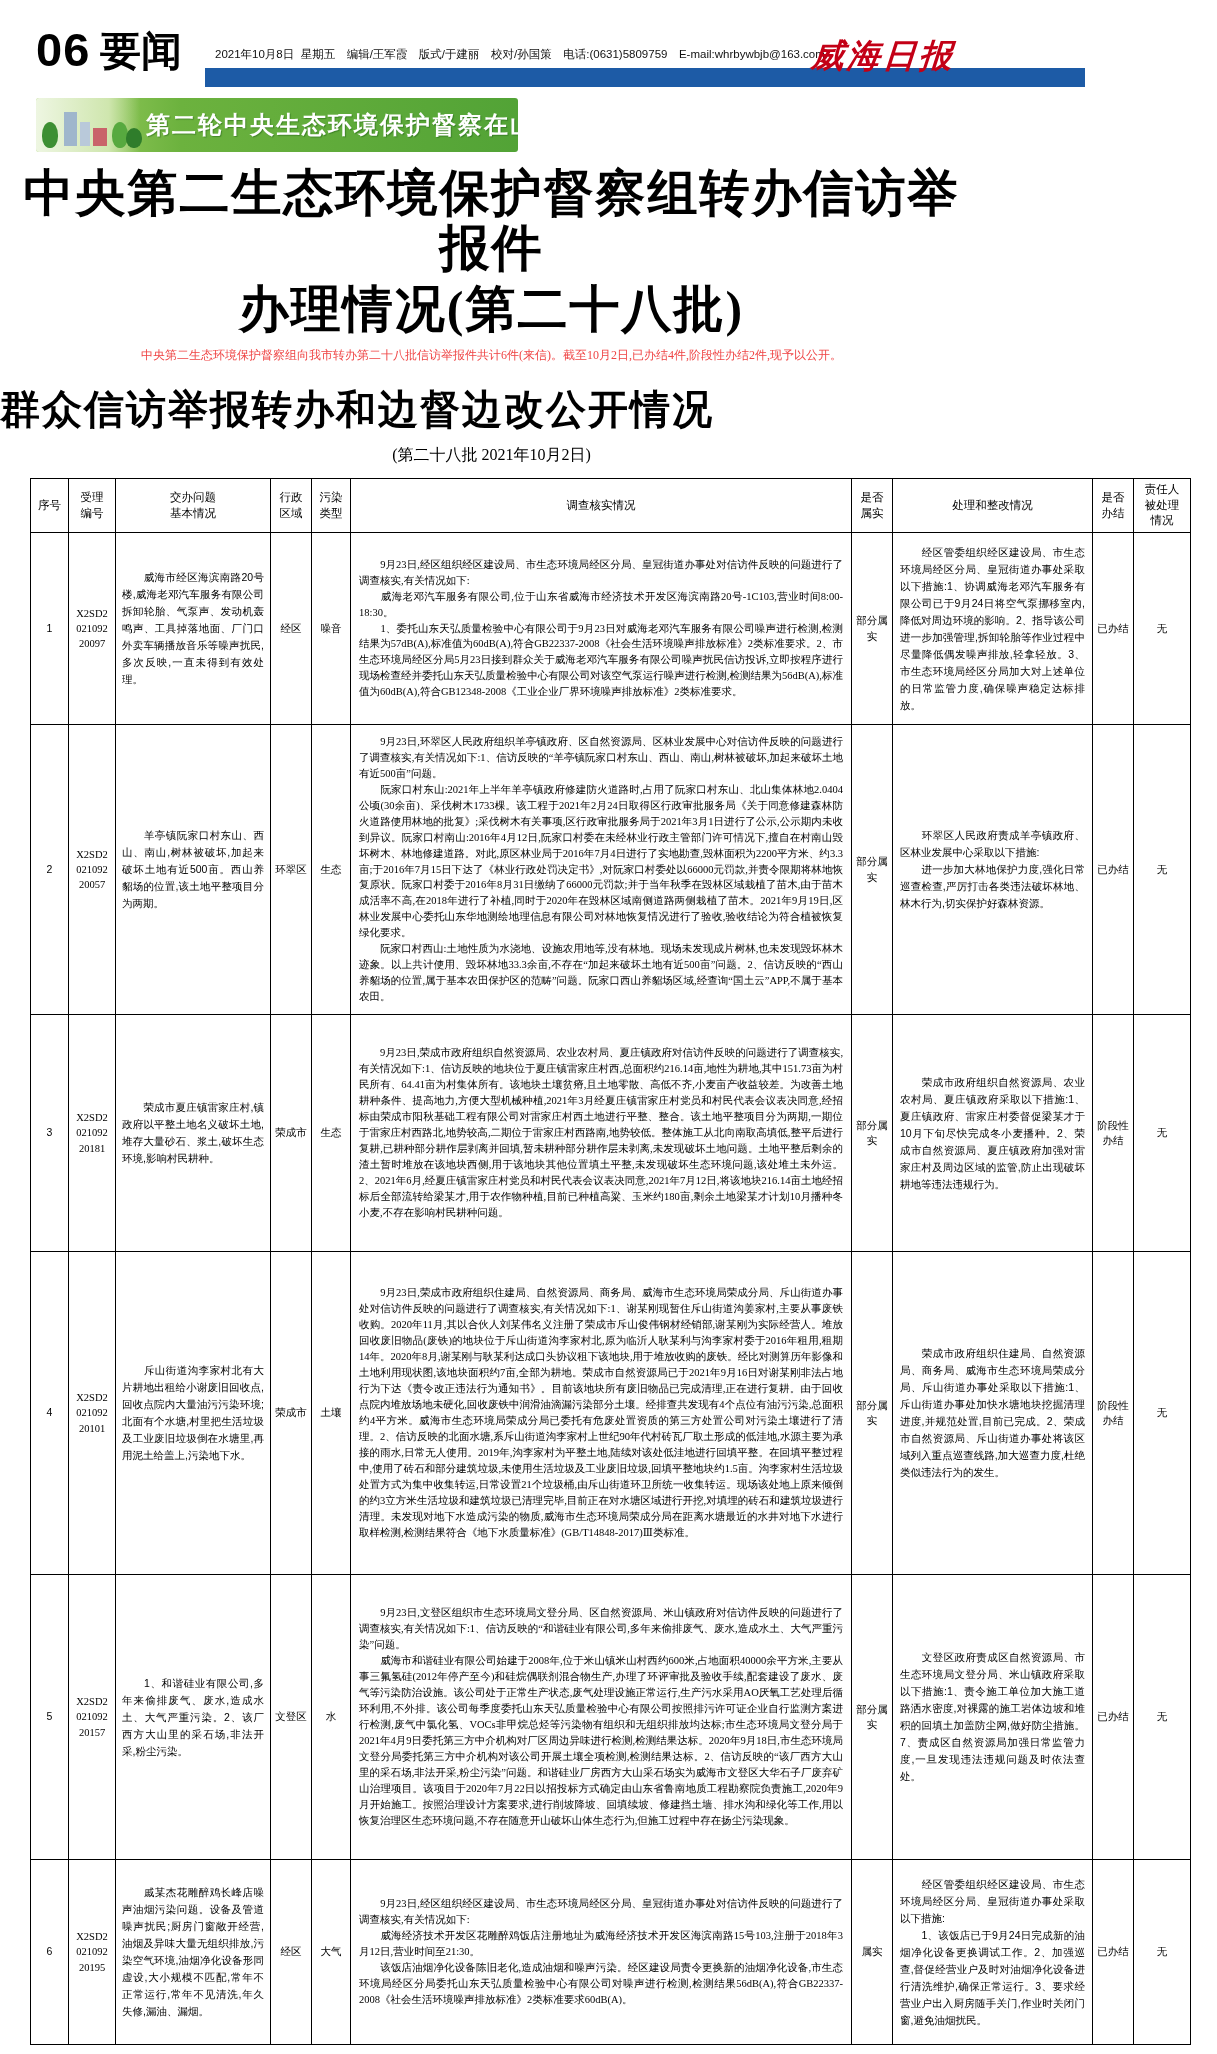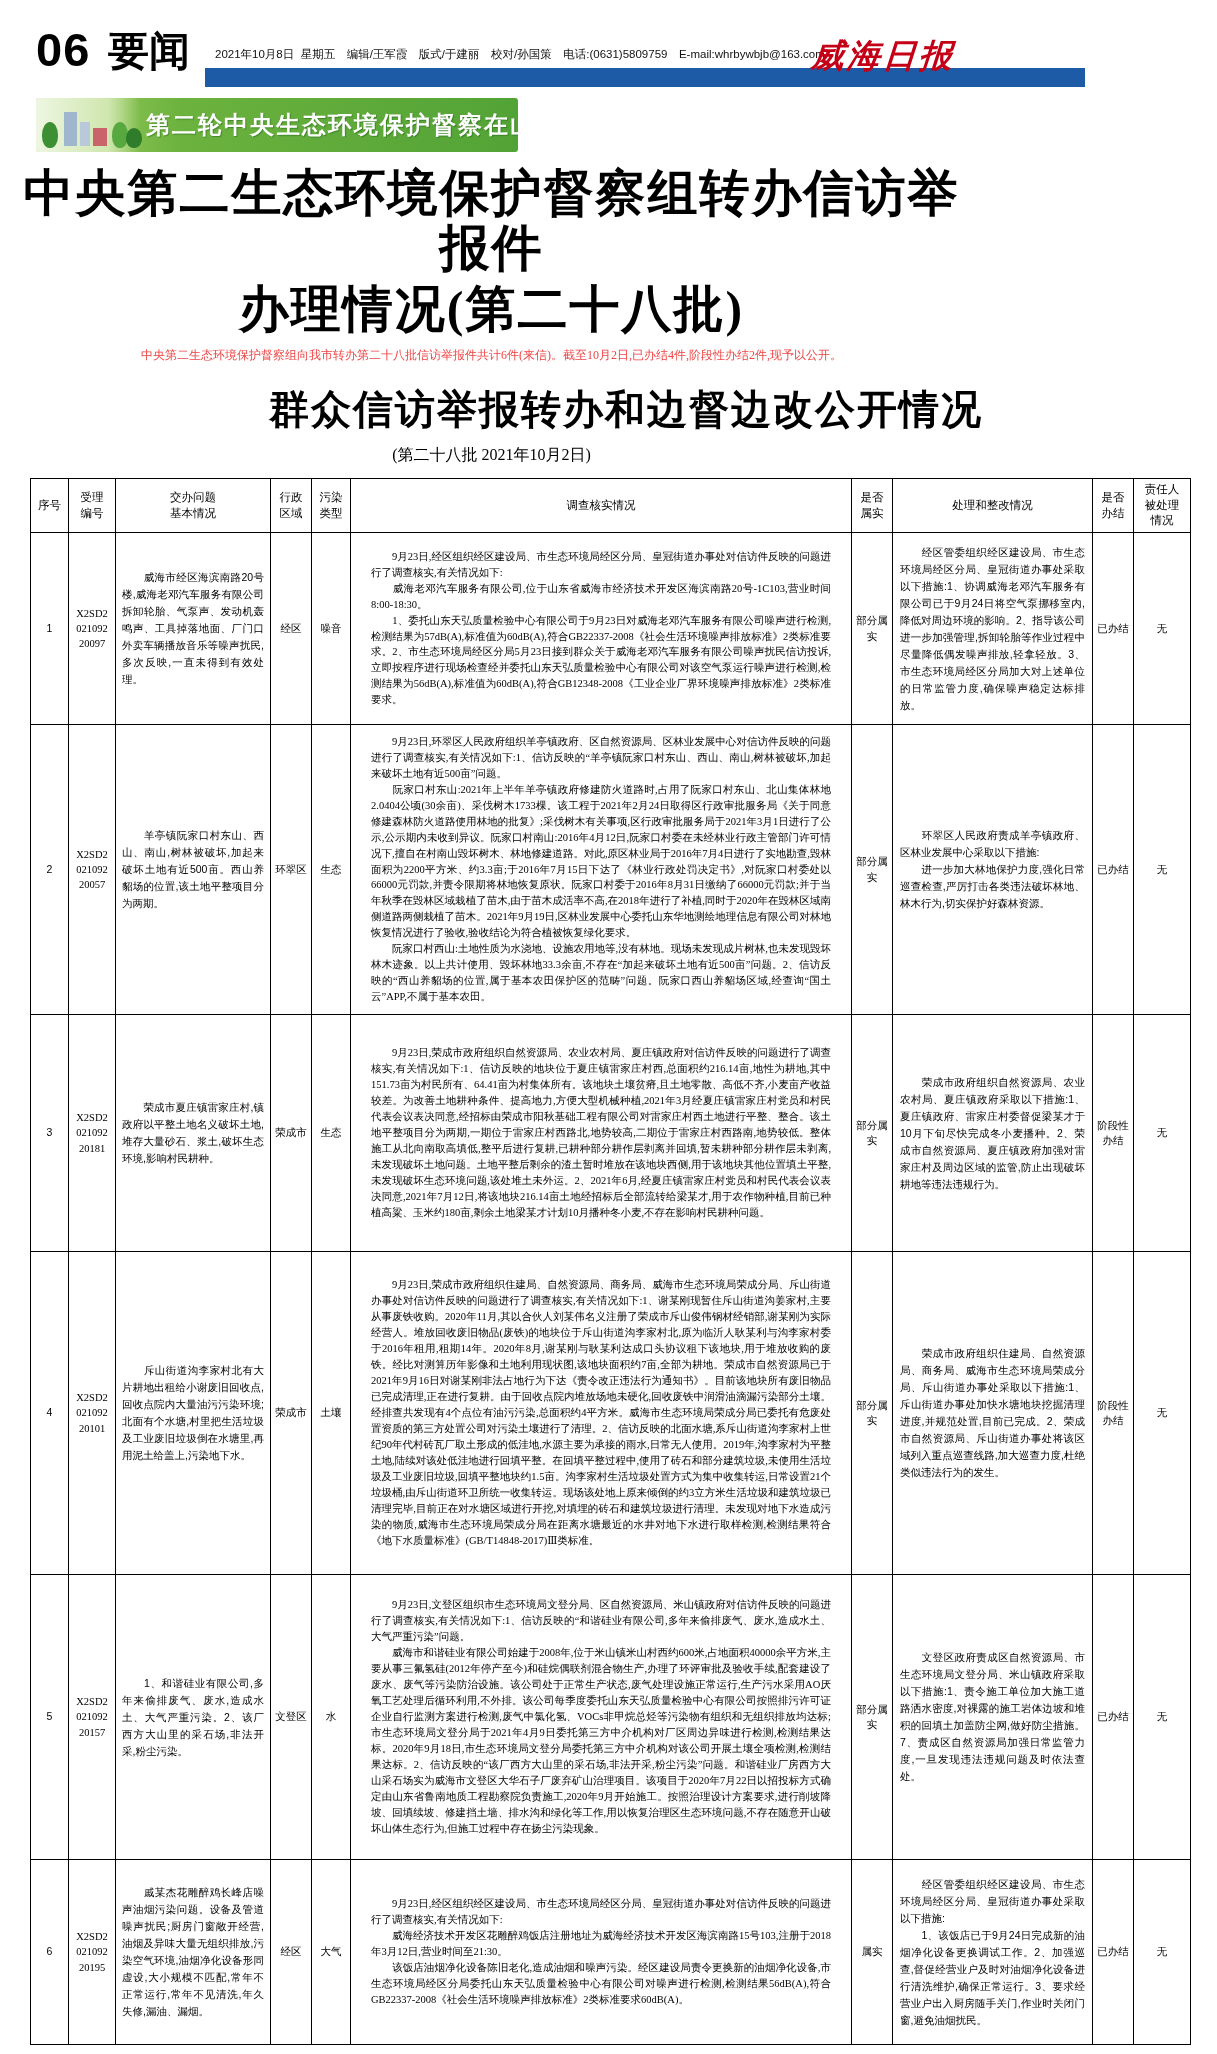--- a/index.html
+++ b/index.html
@@ -2,21 +2,21 @@
 <html><head>
 <meta charset="utf-8">
 <style>
   html,body{margin:0;padding:0;background:#fff;}
   body{width:1217px;font-family:"Liberation Sans",sans-serif;color:#000;}
   .page{position:relative;width:983px;}
 
   
   .masthead{position:relative;height:92px;}
   .pageno{position:absolute;left:36px;top:22px;font-size:47px;font-weight:bold;font-family:"Liberation Sans",sans-serif;letter-spacing:1px;}
-  .section{position:absolute;left:108px;top:24px;font-size:41px;font-weight:bold;font-family:Liberation Sans, sans-serif;}
+  .section{position:absolute;left:100px;top:24px;font-size:41px;font-weight:bold;font-family:Liberation Sans, sans-serif;}
   .mastinfo{position:absolute;left:215px;top:47px;font-size:11.5px;white-space:pre;color:#111;}
   .bluebar{position:absolute;left:205px;top:68px;width:880px;height:19px;background:#1d5ba6;}
   .paperlogo{position:absolute;right:28px;top:34px;font-size:33px;font-weight:bold;color:#c30016;font-family:"Liberation Serif",serif;font-style:italic;letter-spacing:3px;transform:skewX(-4deg);}
 
   
   .banner{margin:6px 0 0 36px;width:482px;height:54px;display:flex;align-items:center;
           background:linear-gradient(90deg,#a8d46a 0%,#6cb23e 30%,#52a336 100%);border-radius:3px;overflow:hidden;}
   .banner-illu{position:relative;width:104px;height:54px;flex:0 0 auto;background:linear-gradient(90deg,#eef6e2 0%,#cfe6ae 70%,rgba(207,230,174,0) 100%);}
   .b1,.b2,.b3{position:absolute;bottom:6px;background:#9fb6cc;}
   .b1{left:28px;width:13px;height:34px;}
@@ -27,31 +27,31 @@
   .t2{left:76px;background:#57a93f;}
   .t3{left:90px;height:20px;background:#2f7d2b;}
   .banner-text{color:#fff;font-size:24px;font-weight:bold;letter-spacing:2px;padding-left:6px;text-shadow:1px 1px 1px rgba(0,60,0,.35);white-space:nowrap;}
 
   
   .headline{margin-top:14px;text-align:center;font-family:"Liberation Serif","DejaVu Serif",serif;font-weight:bold;line-height:1.1;}
   .headline .l1{font-size:50px;letter-spacing:2px;}
   .headline .l2{font-size:50px;letter-spacing:2px;margin-top:6px;}
   .lede{margin-top:10px;text-align:center;font-size:12px;font-family:"Liberation Serif",serif;color:#ef4444;}
 
-  .table-title{margin-top:18px;text-align:right;font-family:"Liberation Serif",serif;font-weight:bold;font-size:40px;letter-spacing:2px;}
+  .table-title{margin-top:18px;text-align:left;font-family:"Liberation Serif",serif;font-weight:bold;font-size:40px;letter-spacing:2px;}
   .table-date{margin-top:8px;text-align:center;font-family:"Liberation Serif",serif;font-size:16px;}
 
   
   table.report{margin:12px 0 0 30px;width:1160px;border-collapse:collapse;table-layout:fixed;}
   table.report th,table.report td{border:1px solid #000;vertical-align:middle;overflow:hidden;}
   table.report th{font-weight:normal;font-size:11.5px;text-align:center;white-space:pre-line;line-height:1.35;padding:2px 1px;font-family:"Liberation Sans",sans-serif;}
   td.c{ text-align:center;font-size:10.5px;line-height:1.45;padding:1px 2px;}
   td.caseno{font-family:"Liberation Serif",serif;word-break:break-word;}
   td.problem{font-size:10.5px;line-height:1.62;padding:3px 6px;text-align:justify;white-space:pre-line;font-family:"Liberation Sans",sans-serif;}
-  td.invest{font-size:10.5px;line-height:1.52;padding:3px 20px;text-align:justify;white-space:pre-line;font-family:"Liberation Serif","DejaVu Serif",serif;}
+  td.invest{font-size:10.5px;line-height:1.52;padding:3px 8px;text-align:justify;white-space:pre-line;font-family:"Liberation Serif","DejaVu Serif",serif;}
   td.action{font-size:10.5px;line-height:1.62;padding:3px 7px;text-align:justify;white-space:pre-line;font-family:"Liberation Sans",sans-serif;}
 </style>
 </head>
 <body>
 
 <div class="page">
 
   <div class="masthead">
     <div class="pageno">06</div>
     <div class="section">要闻</div>

